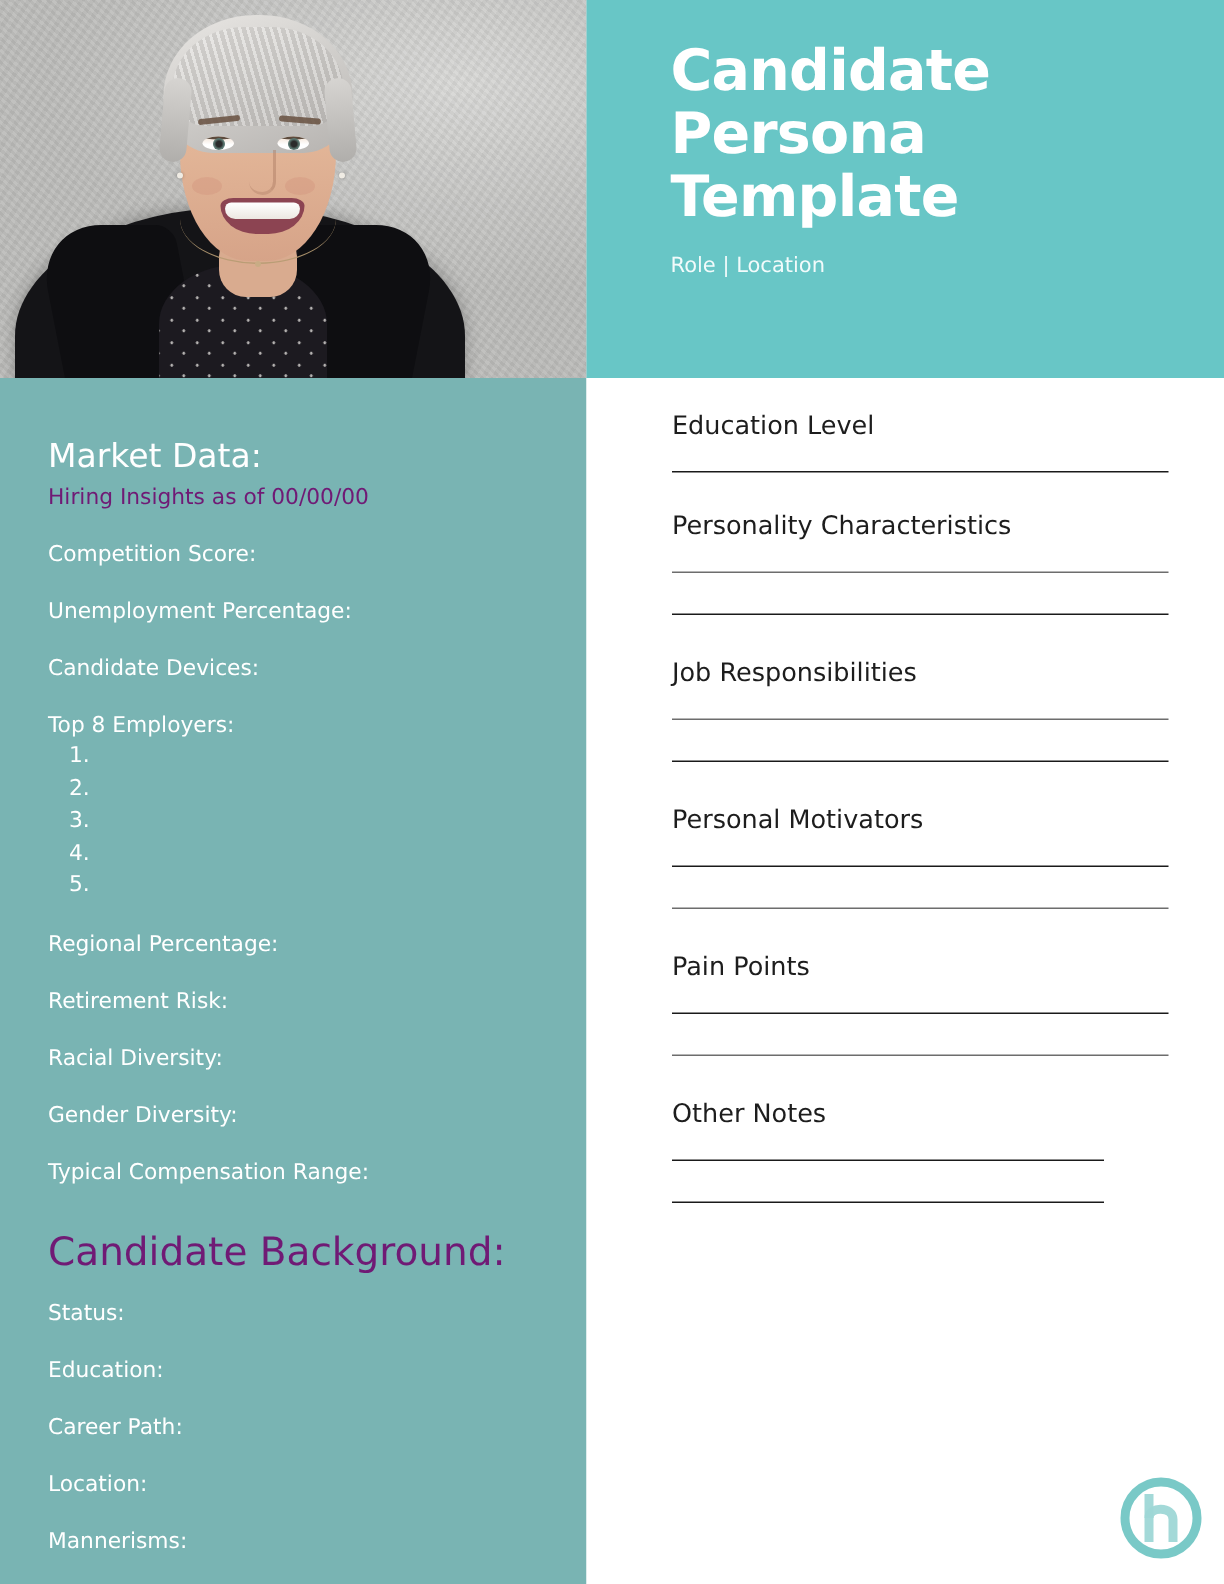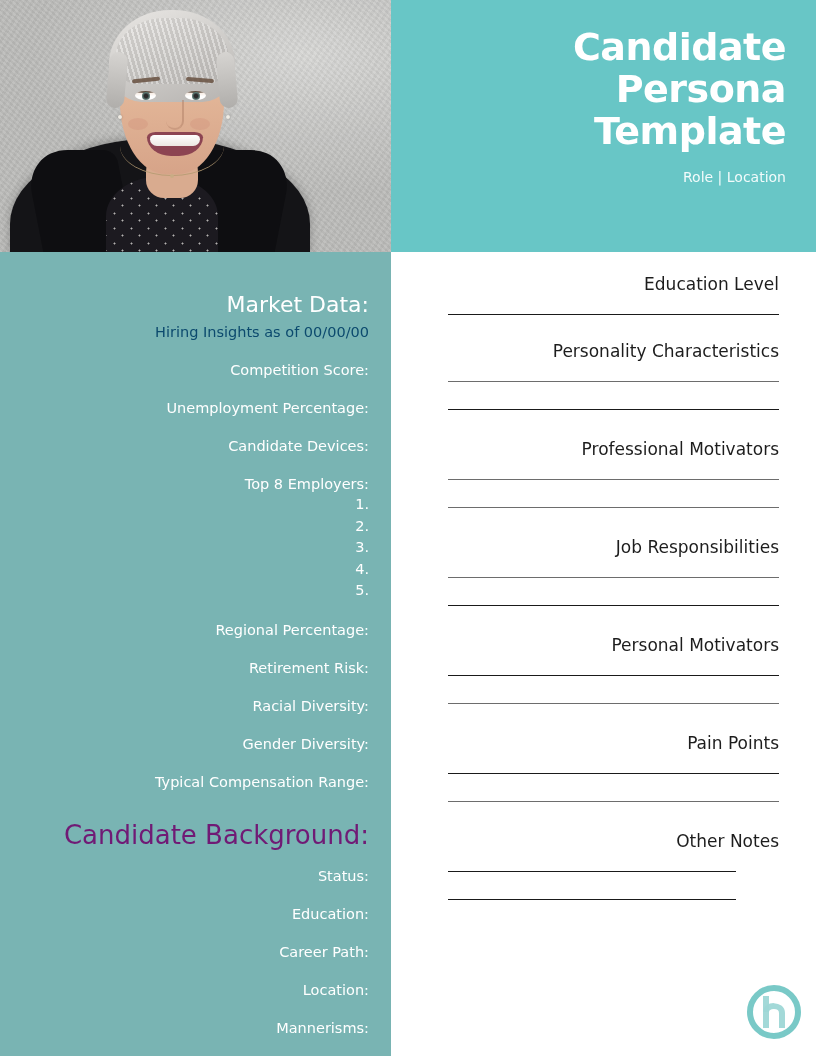--- a/index.html
+++ b/index.html
@@ -6,21 +6,20 @@
   html, body {
     width:816px; height:1056px;
     background:#ffffff;
     font-family:"DejaVu Sans", sans-serif;
     overflow:hidden;
   }
   .page {
     position:relative;
     width:816px; height:1056px;
     background:#ffffff;
-    text-align:right;
   }
 
   
   .photo {
     position:absolute; left:0; top:0;
     width:391px; height:252px;
     overflow:hidden;
     background:#c9c9c7;
   }
   .photo-bg {
@@ -179,21 +178,21 @@
     width:391px; height:804px;
     background:#79b4b3;
     padding:40px 22px 0 32px;
     color:#ffffff;
     overflow:hidden;
   }
   .side-h {
     font-size:22px; font-weight:normal; color:#ffffff;
     line-height:26px; margin-bottom:4px;
   }
-  .side-sub { font-size:14.5px; color:#0c4a6e; line-height:20px; }
+  .side-sub { font-size:14.5px; color:#701a75; line-height:20px; }
   .side-item { font-size:14.5px; color:#ffffff; line-height:20px; margin-top:18px; }
   .side-list { list-style:none; margin:0; padding:0 0 0 14px; }
   .side-list li { font-size:14.5px; color:#ffffff; line-height:21.5px; }
   .side-h2 { font-size:26px; font-weight:normal; color:#701a75; line-height:26px; margin-top:30px; }
 
   
   .form {
     position:absolute; left:391px; top:252px;
     width:425px; height:804px;
     padding:20px 37px 0 57px;
@@ -294,25 +293,20 @@
       <div class="field-label">Education Level</div>
       <div class="rule"></div>
     </div>
 
     <div class="field">
       <div class="field-label">Personality Characteristics</div>
       <div class="rule gray"></div>
       <div class="rule"></div>
     </div>
 
-    <div class="field">
-      <div class="field-label">Professional Motivators</div>
-      <div class="rule gray"></div>
-      <div class="rule gray"></div>
-    </div>
 
     <div class="field">
       <div class="field-label">Job Responsibilities</div>
       <div class="rule gray"></div>
       <div class="rule"></div>
     </div>
 
     <div class="field">
       <div class="field-label">Personal Motivators</div>
       <div class="rule"></div>

